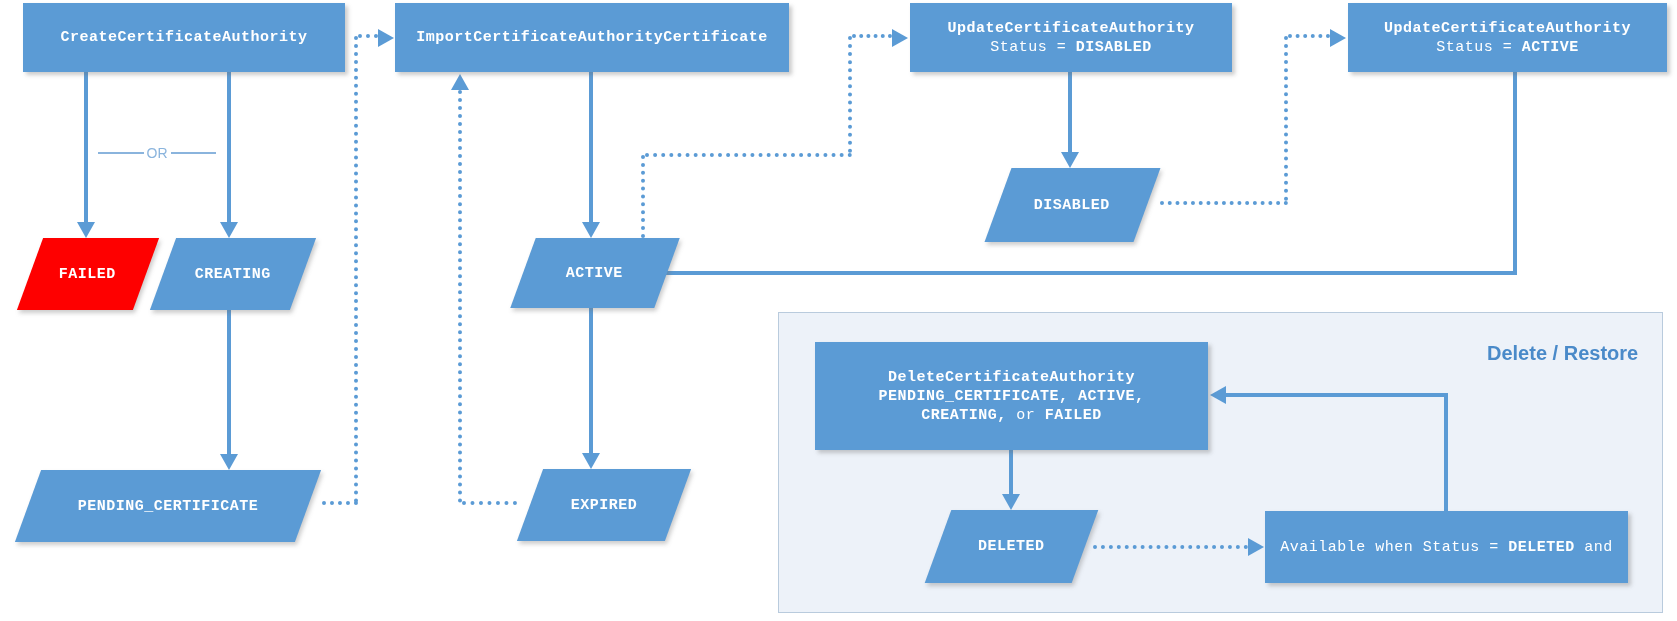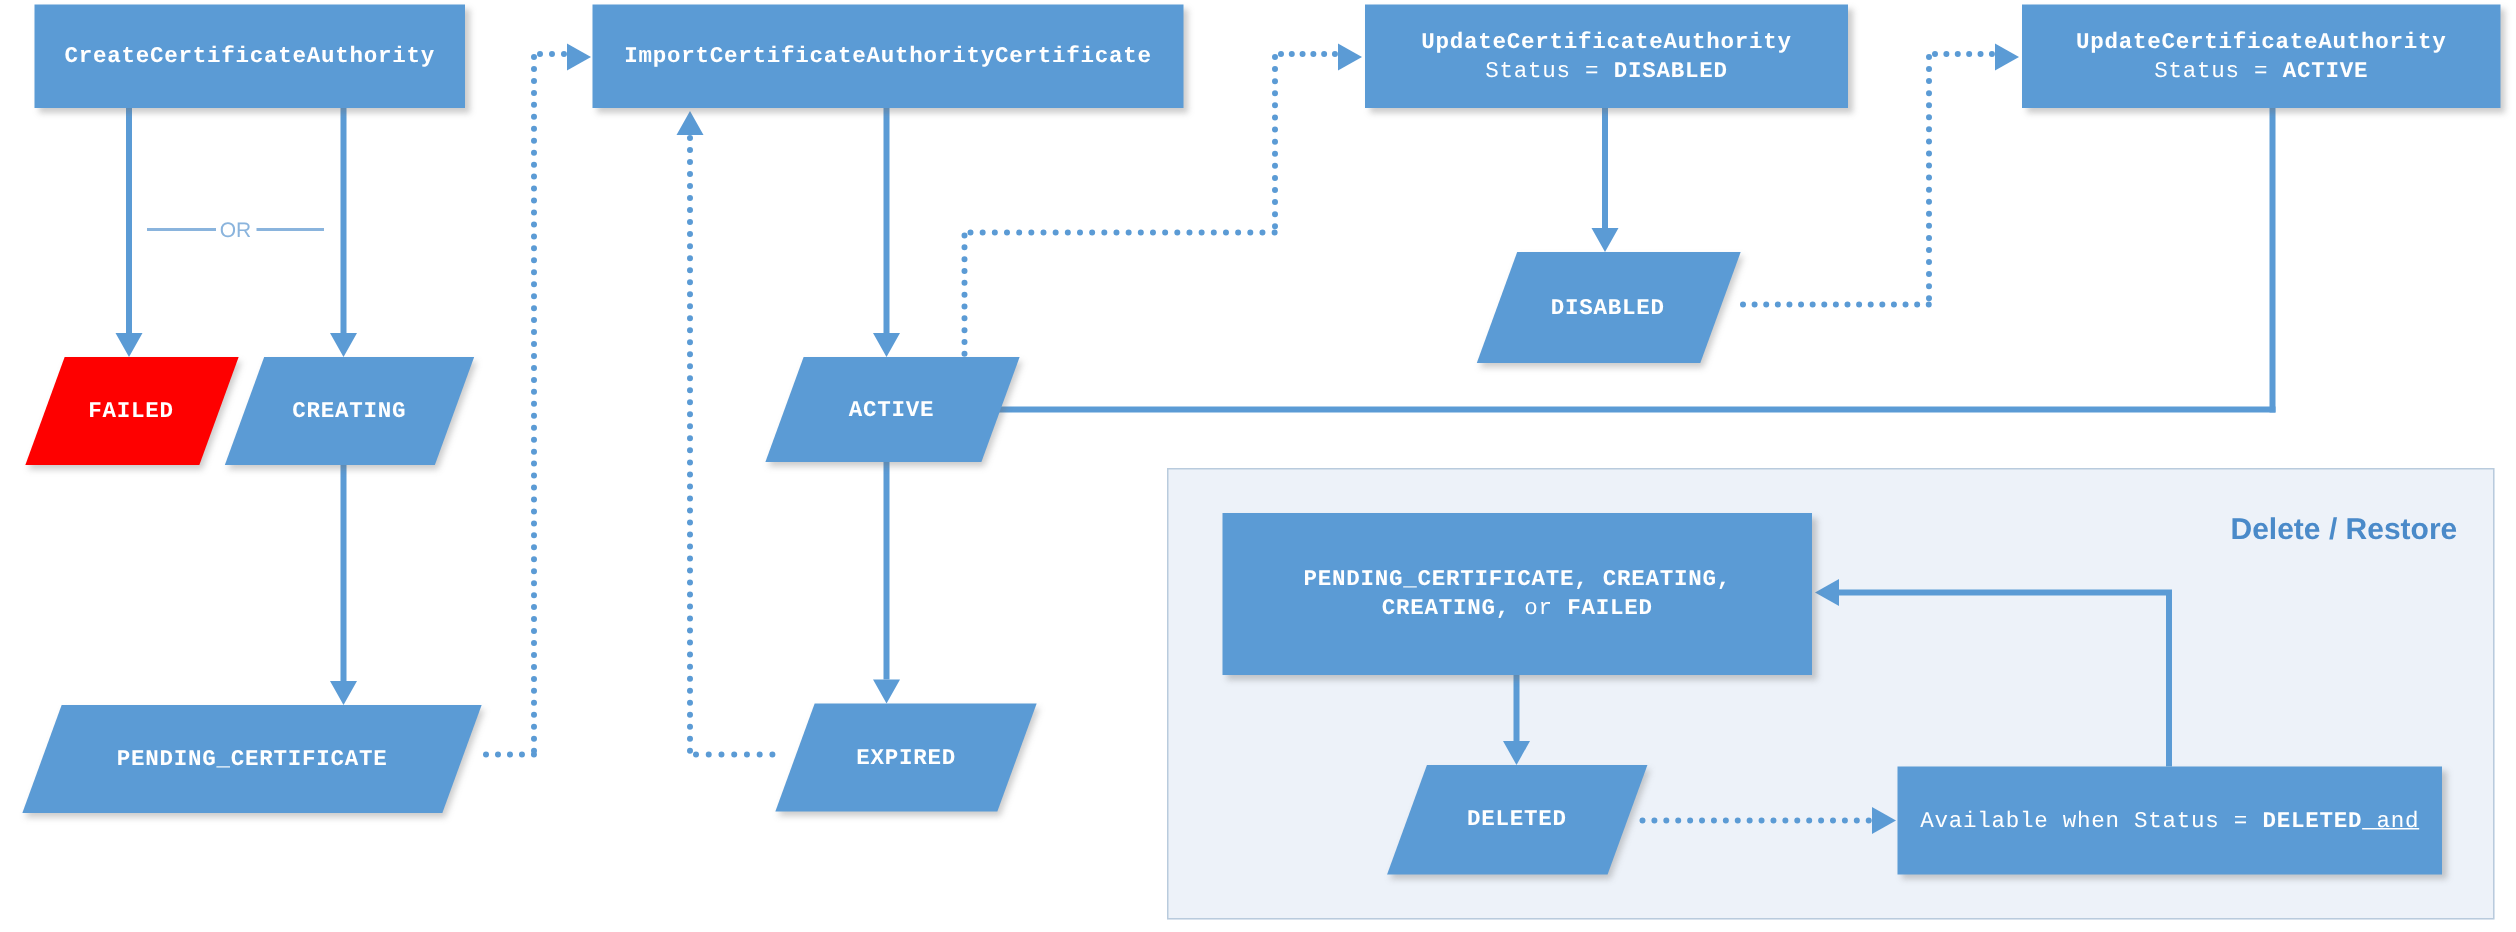--- a/index.html
+++ b/index.html
@@ -116,45 +116,46 @@
   <div class="tri right" style="left:892px;top:29px;"></div>
 
   <div class="dh" style="left:1160px;top:201px;width:128px;"></div>
   <div class="dv" style="left:1284px;top:36px;height:165px;"></div>
   <div class="dh" style="left:1288px;top:34px;width:42px;"></div>
   <div class="tri right" style="left:1330px;top:29px;"></div>
 
   <div class="dh" style="left:1093px;top:545px;width:155px;"></div>
   <div class="tri right" style="left:1248px;top:538px;"></div>
 
-  <div class="pbox" style="left:23px;top:3px;width:287px;height:69px;">
+  <div class="pbox" style="left:23px;top:3px;width:322px;height:69px;">
     <span>CreateCertificateAuthority</span>
   </div>
 
   <div class="pbox" style="left:395px;top:3px;width:394px;height:69px;">
     <span>ImportCertificateAuthorityCertificate</span>
   </div>
 
   <div class="pbox" style="left:910px;top:3px;width:322px;height:69px;">
     <span>UpdateCertificateAuthority</span>
     <span class="sub"><span>Status = </span><b>DISABLED</b></span>
   </div>
 
   <div class="pbox" style="left:1348px;top:3px;width:319px;height:69px;">
     <span>UpdateCertificateAuthority</span>
     <span class="sub"><span>Status = </span><b>ACTIVE</b></span>
   </div>
 
   <div class="pbox" style="left:815px;top:342px;width:393px;height:108px;">
-    <span class="sub"><b>PENDING_CERTIFICATE, CREATING,</b></span>
+    <span>DeleteCertificateAuthority</span>
+    <span class="sub"><b>PENDING_CERTIFICATE, ACTIVE,</b></span>
     <span class="sub"><b>CREATING,</b><span style="white-space:pre;"> or </span><b>FAILED</b></span>
   </div>
 
   <div class="pbox" style="left:1265px;top:511px;width:363px;height:72px;">
-    <span class="sub"><span>Available when Status = </span><b>DELETED</b><span style="white-space:pre;text-decoration:underline;"> and</span></span>
+    <span class="sub"><span>Available when Status = </span><b>DELETED</b><span style="white-space:pre;"> and</span></span>
   </div>
 
   <div class="para red" style="left:30px;top:238px;width:116px;height:72px;">
     <span>FAILED</span>
   </div>
 
   <div class="para" style="left:163px;top:238px;width:140px;height:72px;">
     <span>CREATING</span>
   </div>
 

